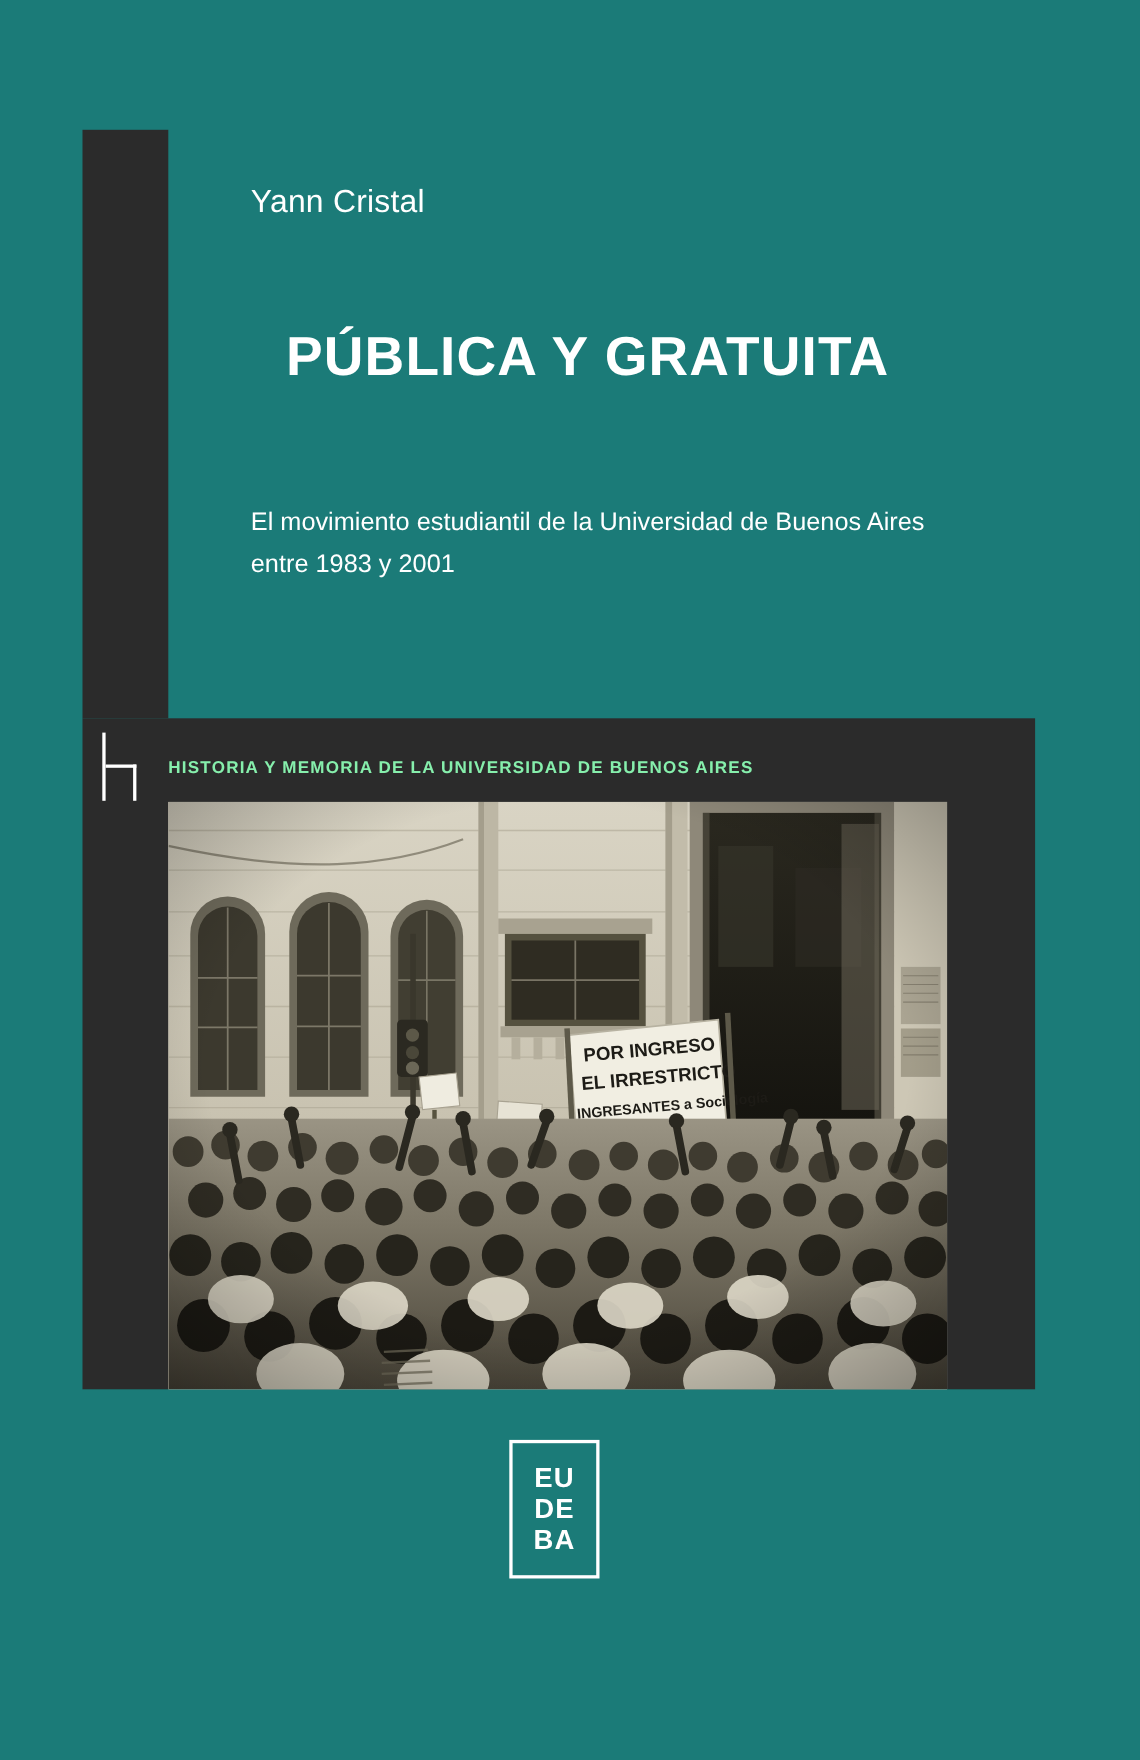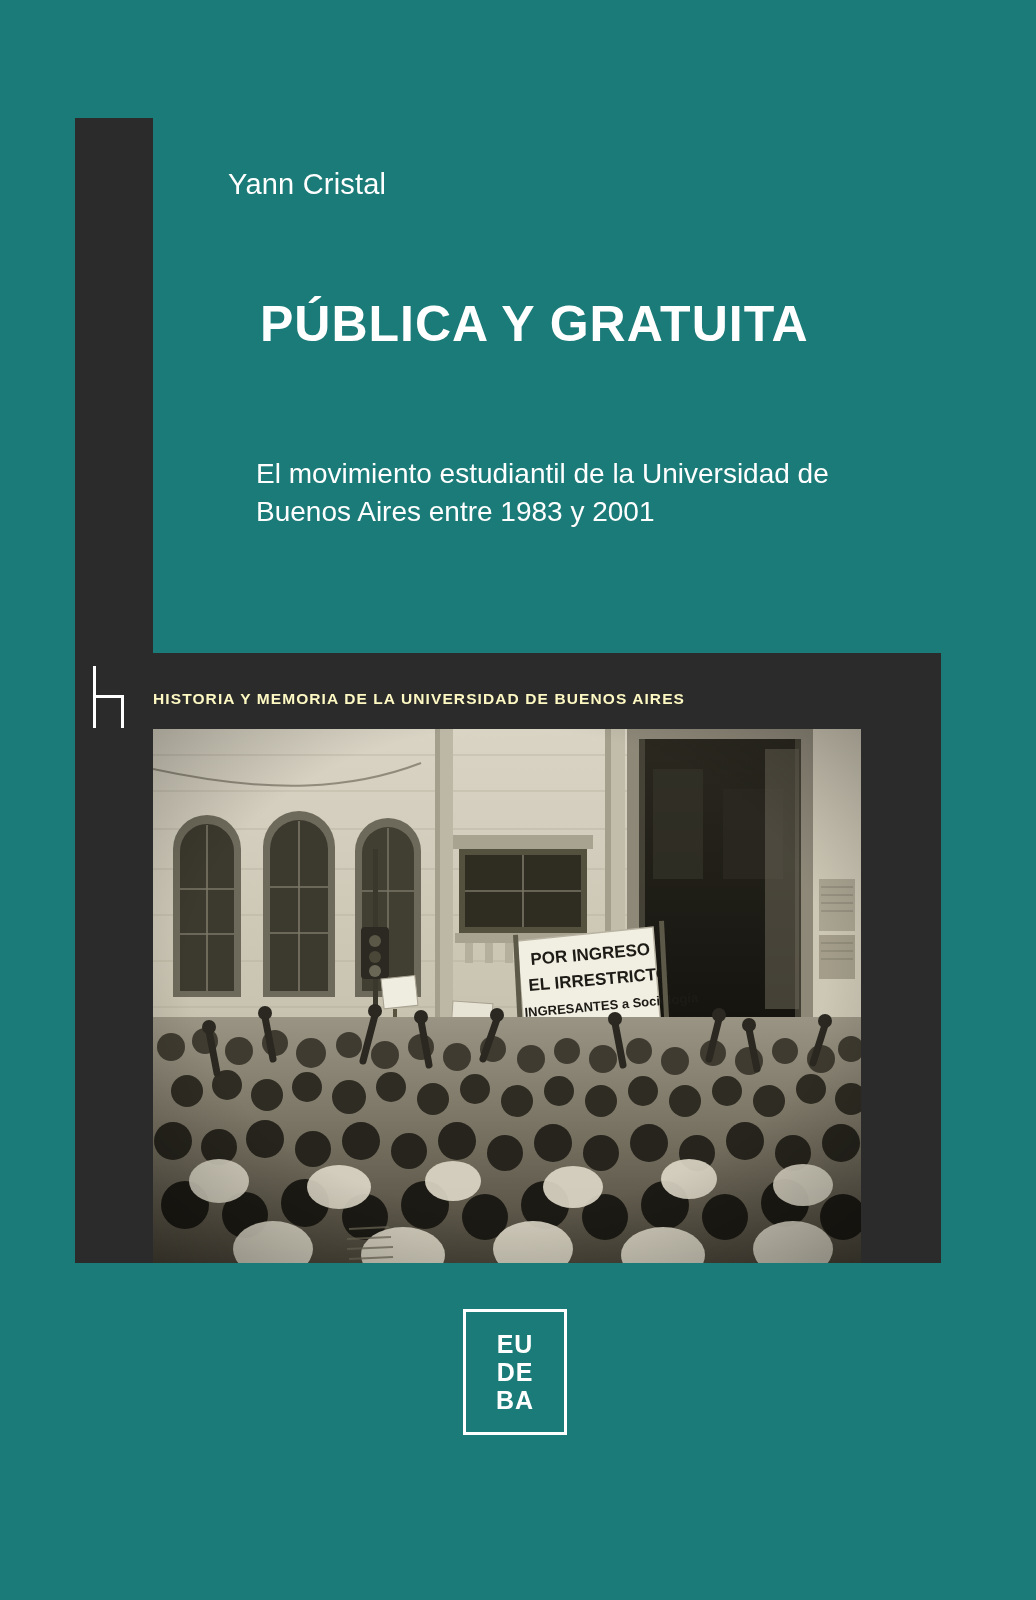--- a/index.html
+++ b/index.html
@@ -54,24 +54,23 @@
     font-weight: bold;
     color: #ffffff;
     letter-spacing: 1.0px;
     margin-left: 32px;
   }
   .subtitle {
     position: absolute;
     left: 228px;
     top: 455px;
     width: 640px;
-    font-size: 28px;
+    font-size: 23px;
     line-height: 38px;
     color: #ffffff;
-    margin-left: 28px;
   }
 
   
   .collection-mark {
     position: absolute;
     left: 93px;
     top: 666px;
     width: 44px;
     height: 62px;
   }
@@ -98,42 +97,42 @@
     width: 3px;
     height: 33px;
     background: #ffffff;
   }
   .collection-label {
     position: absolute;
     left: 153px;
     top: 690px;
     font-size: 15.5px;
     font-weight: bold;
-    color: #fef9c3;
+    color: #86efac;
     letter-spacing: 1.1px;
   }
 
   
   .photo {
     position: absolute;
     left: 153px;
     top: 729px;
     width: 708px;
     height: 534px;
     overflow: hidden;
     background: #cfc9b8;
   }
   .photo svg { display: block; }
 
   
   .logo {
     position: absolute;
     left: 463px;
     top: 1309px;
-    width: 104px;
+    width: 82px;
     height: 126px;
     border: 3px solid #ffffff;
     box-sizing: border-box;
     display: flex;
     flex-direction: column;
     align-items: center;
     justify-content: center;
   }
   .logo span {
     display: block;

